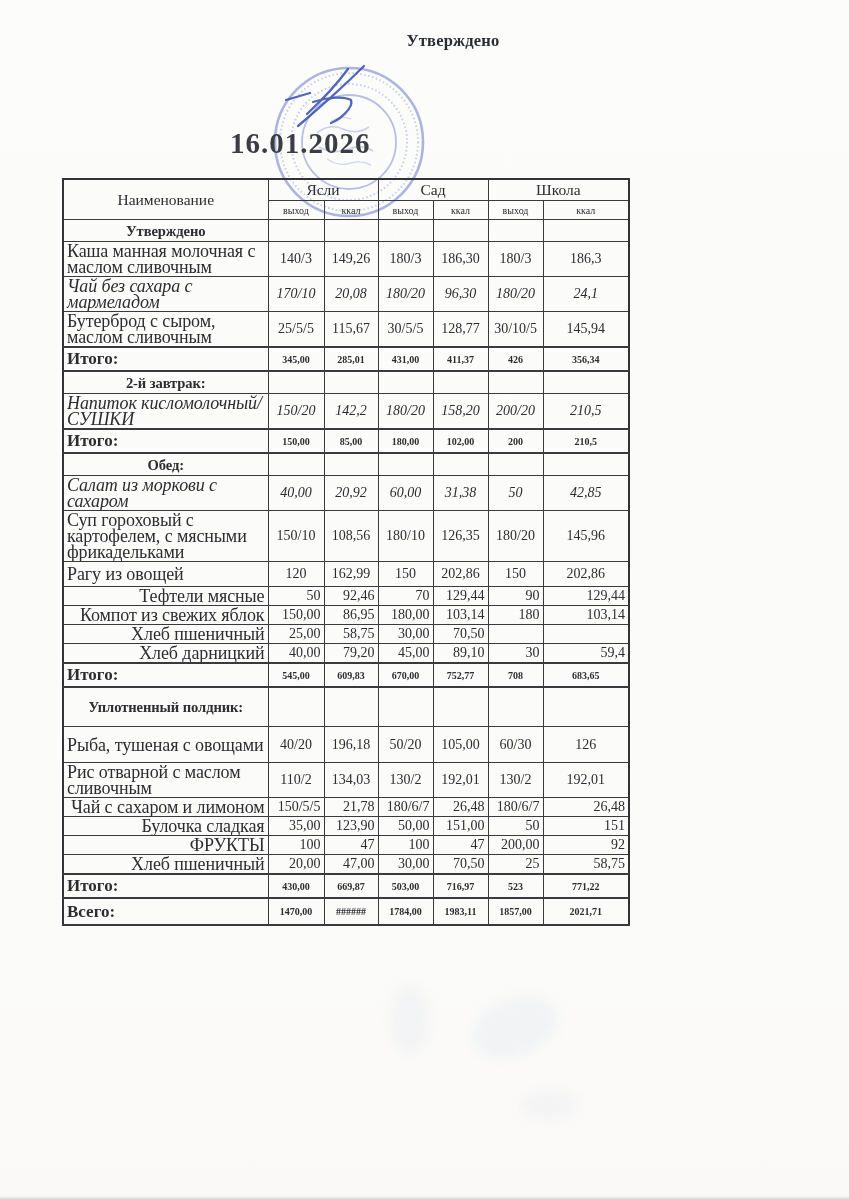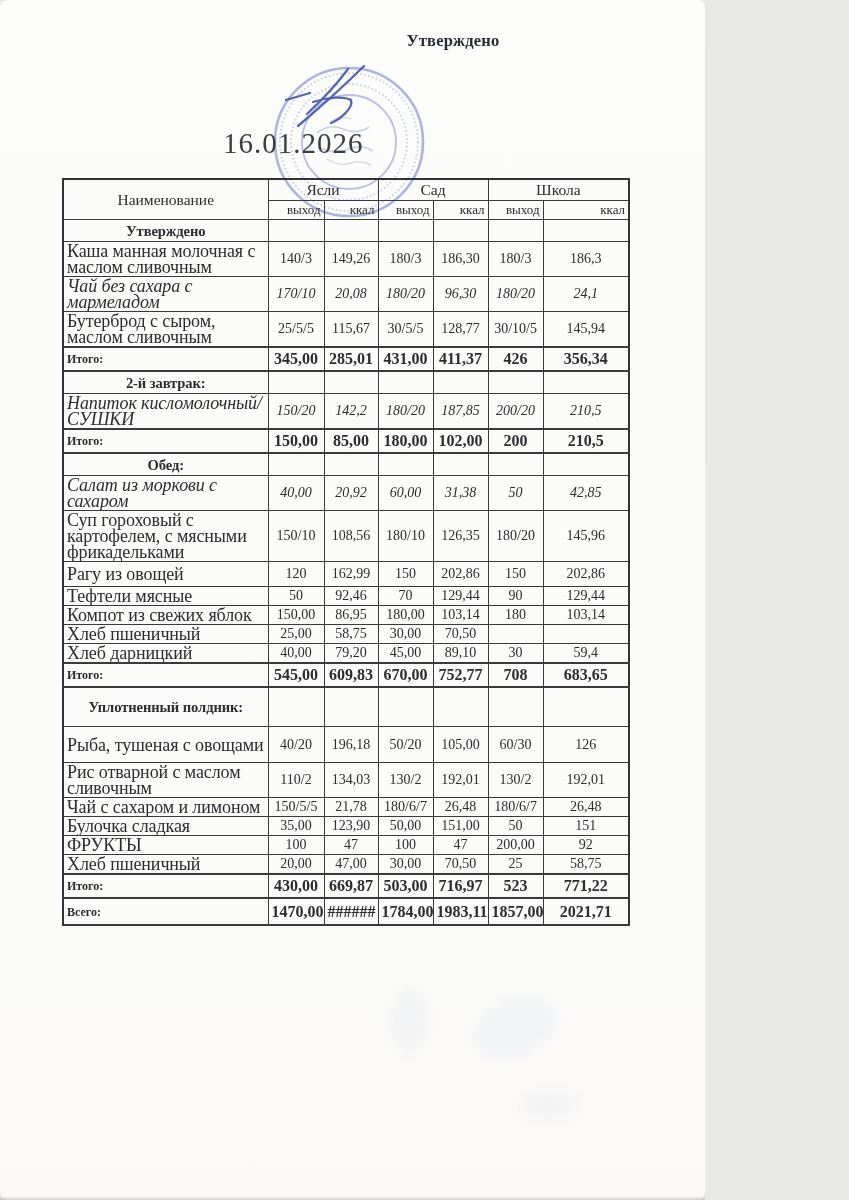--- a/index.html
+++ b/index.html
@@ -2,39 +2,38 @@
 <html lang="ru"><head>
 <meta charset="utf-8">
 <style>
   html,body{margin:0;padding:0;}
   body{
     width:849px;height:1200px;overflow:hidden;
     background:#e8e8e6;
     font-family:"Liberation Serif","DejaVu Serif",serif;
   }
   .page{
-    position:relative;width:705px;height:1200px;
+    position:relative;width:849px;height:1200px;
     background:linear-gradient(180deg,#fcfcfa 0%,#fbfbf9 70%,#faf9f7 100%);
     color:#2c2c31;
-    border-radius:8px;
   }
   .page-bottom-edge{
     position:absolute;left:0;bottom:0;width:100%;height:4px;
     background:linear-gradient(180deg,rgba(0,0,0,0) 0%,rgba(90,90,88,0.25) 100%);
   }
   
   .approval{
     position:absolute;left:283px;top:30px;width:340px;
     text-align:center;font-weight:bold;font-size:16.5px;line-height:22px;
     color:#2b2d35;letter-spacing:.2px;
   }
   .approval .sig-line{white-space:nowrap;}
   .doc-date{
-    position:absolute;left:223px;top:127px;
-    font-size:29px;color:#3a3d44;letter-spacing:1px;
+    position:absolute;left:230px;top:127px;
+    font-size:29px;color:#3a3d44;letter-spacing:1px;font-weight:bold;
   }
   
   .stamp{position:absolute;left:269px;top:63px;width:160px;height:158px;pointer-events:none;}
   .signature{position:absolute;left:276px;top:56px;width:110px;height:84px;pointer-events:none;}
   
   .smudge{position:absolute;border-radius:50%;filter:blur(6px);pointer-events:none;}
   .smudge.a{left:470px;top:1000px;width:90px;height:55px;background:rgba(110,130,200,0.06);transform:rotate(-20deg);}
   .smudge.b{left:390px;top:985px;width:40px;height:70px;background:rgba(110,130,200,0.05);}
   .smudge.c{left:520px;top:1090px;width:60px;height:30px;background:rgba(110,130,200,0.04);}
   
@@ -42,33 +41,33 @@
     position:absolute;left:62px;top:178px;width:566px;
     border-collapse:collapse;table-layout:fixed;
     font-size:14px;color:#2c2c31;
   }
   table.menu th, table.menu td{
     border:1.5px solid #3a3a3e;
     padding:1px 3px;overflow:hidden;
   }
   table.menu{border:2px solid #333337;}
   thead th{font-weight:normal;font-size:15.5px;height:17px;padding:0 2px;}
-  thead tr.subhead th{height:16px;font-size:13px;text-align:right;}
+  thead tr.subhead th{height:16px;font-size:10px;}
   tbody td{height:22px;vertical-align:middle;}
   td.name{text-align:left;font-size:18px;letter-spacing:-.1px;line-height:16px;padding-left:3px;}
   td.val{text-align:center;font-size:14px;}
   tr.section td{font-weight:bold;text-align:center;font-size:14.6px;height:19px;}
   tr.total td, tr.grand td{
-    font-weight:bold;font-size:16px;
+    font-weight:bold;font-size:10px;
     border-top-width:2.5px;border-bottom-width:2.5px;
   }
-  tr.total td.name, tr.grand td.name{font-size:12px;letter-spacing:0;margin-top:35px;}
+  tr.total td.name, tr.grand td.name{font-size:17px;letter-spacing:0;margin-top:35px;}
   tr.total td{height:20px;}
   tr.grand td{height:23px;}
-  tr.compact td{height:15px;}
+  tr.compact td{height:15px;text-align:right;}
   tr.roomy td{height:26px;font-style:italic;}
   tr.tall td{height:33px;}
   tr.section.tall td{height:36px;text-align:center;}
 </style>
 </head>
 <body>
 
 <div class="page">
 
   <svg class="stamp" viewBox="0 0 160 158">
@@ -178,21 +177,21 @@
           <td class="val"></td>
           <td class="val"></td>
           <td class="val"></td>
           <td class="val"></td>
         </tr>
         <tr class="item roomy">
           <td class="name">Напиток кисломолочный/ СУШКИ</td>
           <td class="val">150/20</td>
           <td class="val">142,2</td>
           <td class="val">180/20</td>
-          <td class="val">187,85</td>
+          <td class="val">158,20</td>
           <td class="val">200/20</td>
           <td class="val">210,5</td>
         </tr>
         <tr class="total">
           <td class="name">Итого:</td>
           <td class="val">150,00</td>
           <td class="val">85,00</td>
           <td class="val">180,00</td>
           <td class="val">102,00</td>
           <td class="val">200</td>

